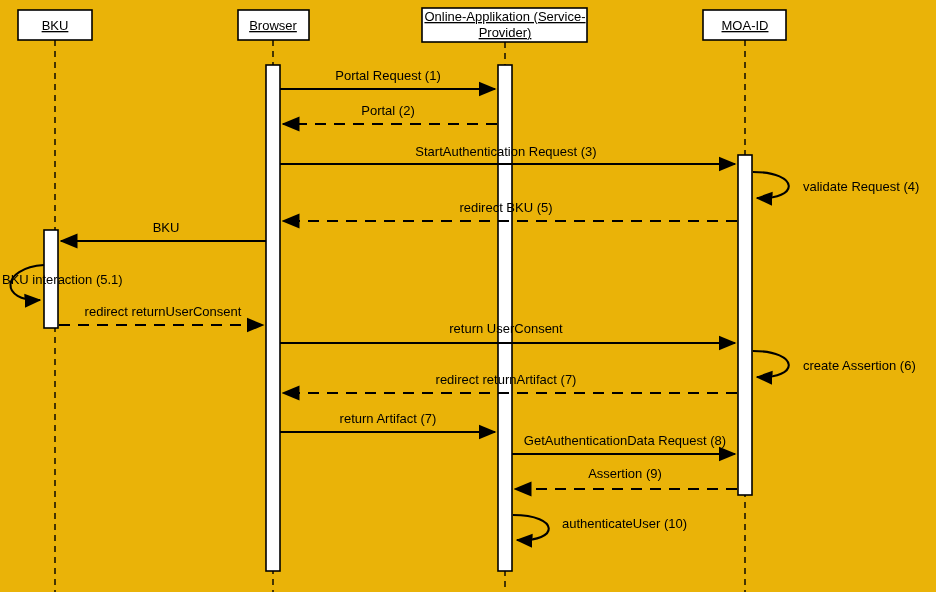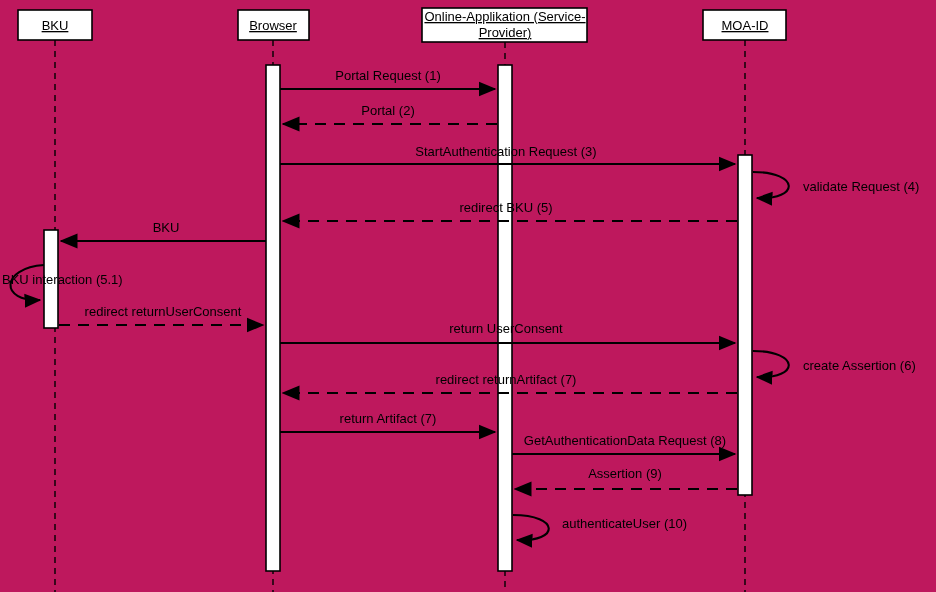--- a/index.html
+++ b/index.html
@@ -1,19 +1,19 @@
 <!DOCTYPE html>
 <html><head>
 <meta charset="utf-8">
 <style>
   html,body{margin:0;padding:0;background:#ffffff;}
   #stage{
     position:relative;
     width:936px;height:592px;
-    background:#be185d;
+    background:#eab308;
     font-family:"Liberation Sans", sans-serif;
     overflow:hidden;
     text-align:right;
   }
   svg#diagram{position:absolute;left:0;top:0;width:936px;height:592px;}
   .hdr-label{
     font-size:13px;fill:#000000;text-anchor:middle;
     font-family:"Liberation Sans", sans-serif;
     text-decoration:underline;
   }

